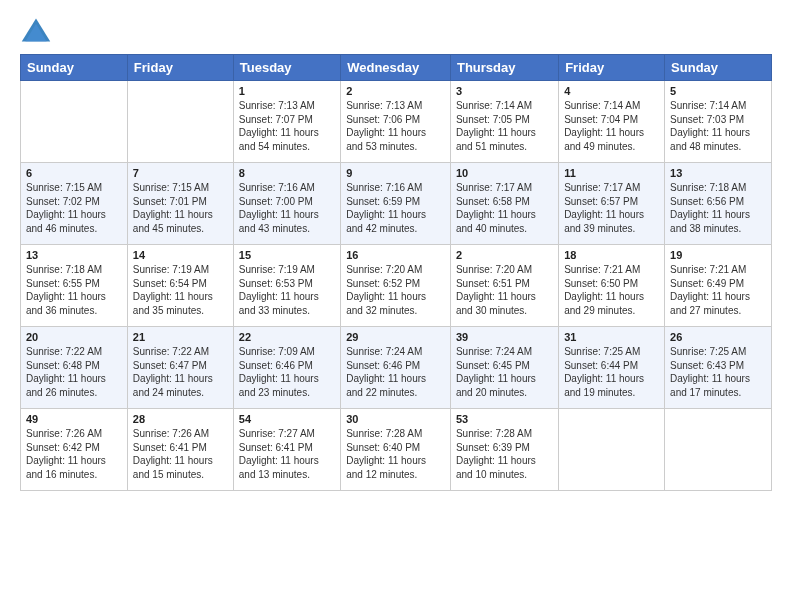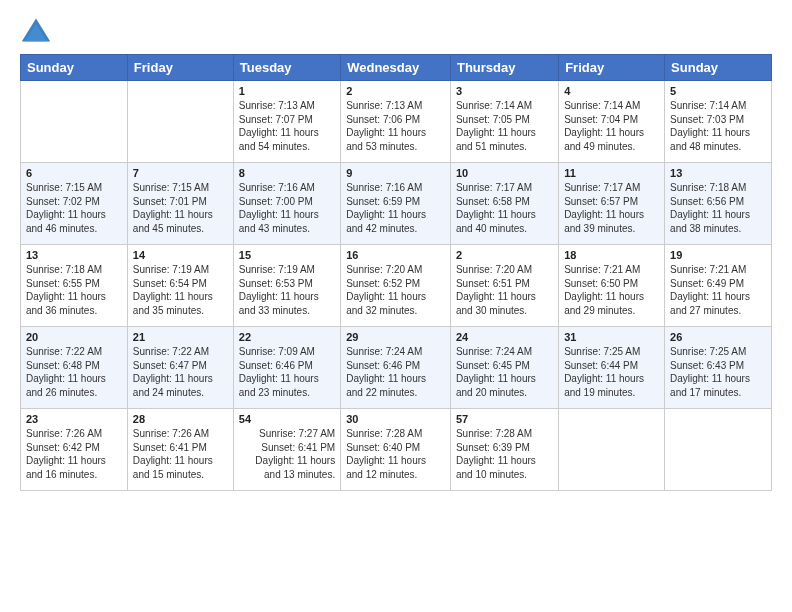--- a/index.html
+++ b/index.html
@@ -273,65 +273,65 @@
 Sunset: 6:46 PM
 Daylight: 11 hours and 23 minutes.</div>
           </td>
           <td>
             <span class="day-num">29</span>
             <div class="day-info" style="white-space: pre-line;">Sunrise: 7:24 AM
 Sunset: 6:46 PM
 Daylight: 11 hours and 22 minutes.</div>
           </td>
           <td>
-            <span class="day-num">24</span>
+            <span class="day-num">39</span>
             <div class="day-info" style="white-space: pre-line;">Sunrise: 7:24 AM
 Sunset: 6:45 PM
 Daylight: 11 hours and 20 minutes.</div>
           </td>
           <td>
             <span class="day-num">31</span>
             <div class="day-info" style="white-space: pre-line;">Sunrise: 7:25 AM
 Sunset: 6:44 PM
 Daylight: 11 hours and 19 minutes.</div>
           </td>
           <td>
             <span class="day-num">26</span>
             <div class="day-info" style="white-space: pre-line;">Sunrise: 7:25 AM
 Sunset: 6:43 PM
 Daylight: 11 hours and 17 minutes.</div>
           </td>
         </tr>
         <tr>
           <td>
-            <span class="day-num">23</span>
+            <span class="day-num">49</span>
             <div class="day-info" style="white-space: pre-line;">Sunrise: 7:26 AM
 Sunset: 6:42 PM
 Daylight: 11 hours and 16 minutes.</div>
           </td>
           <td>
             <span class="day-num">28</span>
             <div class="day-info" style="white-space: pre-line;">Sunrise: 7:26 AM
 Sunset: 6:41 PM
 Daylight: 11 hours and 15 minutes.</div>
           </td>
           <td>
             <span class="day-num">54</span>
-            <div class="day-info" style="white-space: pre-line; text-align: right;">Sunrise: 7:27 AM
+            <div class="day-info" style="white-space: pre-line;">Sunrise: 7:27 AM
 Sunset: 6:41 PM
 Daylight: 11 hours and 13 minutes.</div>
           </td>
           <td>
             <span class="day-num">30</span>
             <div class="day-info" style="white-space: pre-line;">Sunrise: 7:28 AM
 Sunset: 6:40 PM
 Daylight: 11 hours and 12 minutes.</div>
           </td>
           <td>
-            <span class="day-num">57</span>
+            <span class="day-num">53</span>
             <div class="day-info" style="white-space: pre-line;">Sunrise: 7:28 AM
 Sunset: 6:39 PM
 Daylight: 11 hours and 10 minutes.</div>
           </td>
           <td class="empty-cell"></td>
           <td class="empty-cell"></td>
         </tr>
       </tbody>
   </table>
 </div>

